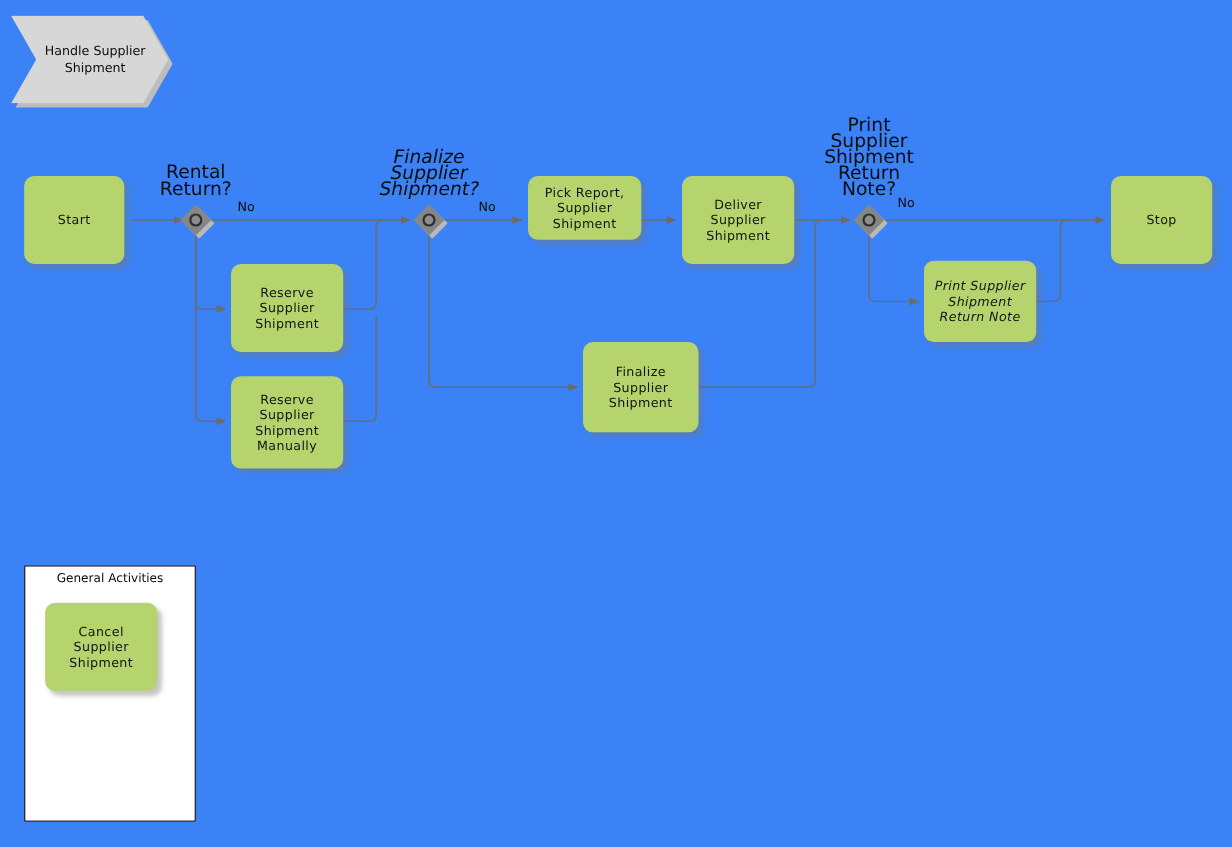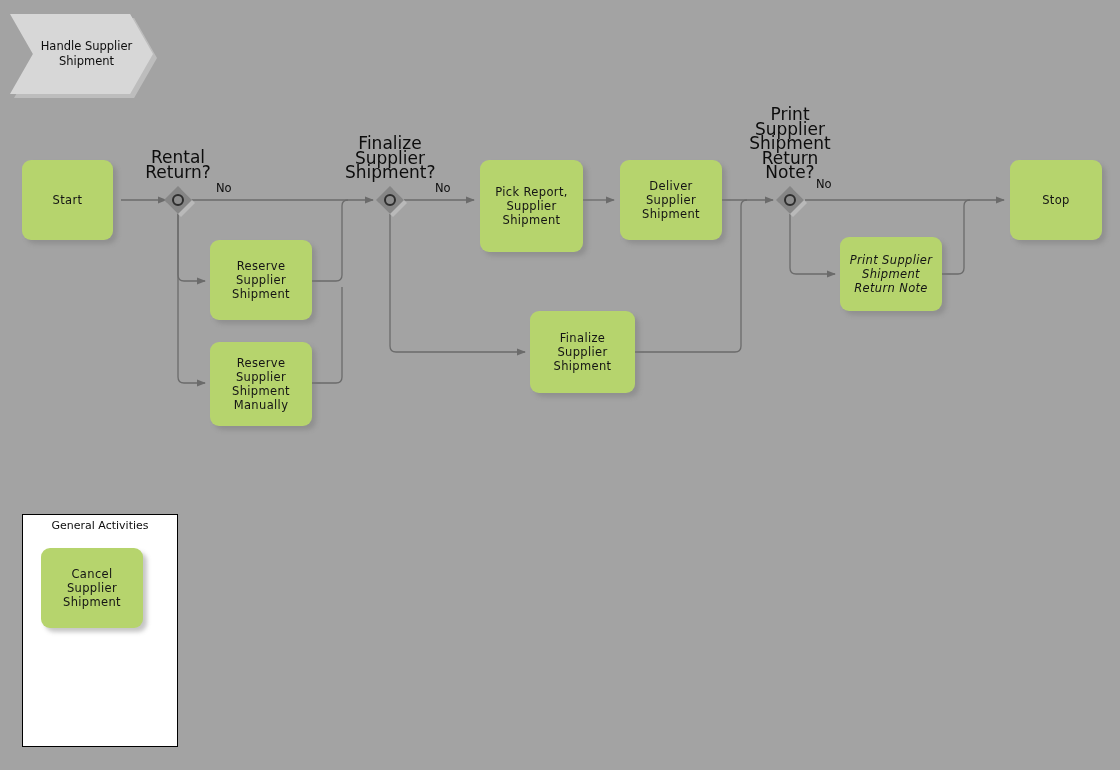--- a/index.html
+++ b/index.html
@@ -7,21 +7,21 @@
     padding: 0;
     background: #ffffff;
   }
   body {
     font-family: "DejaVu Sans", sans-serif;
   }
   #canvas {
     position: relative;
     width: 1120px;
     height: 770px;
-    background: #a3a3a3;
+    background: #3b82f6;
     overflow: hidden;
   }
   svg.edges {
     position: absolute;
     left: 0;
     top: 0;
     width: 1120px;
     height: 770px;
     pointer-events: none;
   }
@@ -209,21 +209,21 @@
 
   <div class="task" style="left:210px; top:240px; width:102px; height:80px;">Reserve
 Supplier
 Shipment</div>
 
   <div class="task" style="left:210px; top:342px; width:102px; height:84px;">Reserve
 Supplier
 Shipment
 Manually</div>
 
-  <div class="task" style="left:480px; top:160px; width:103px; height:92px;">Pick Report,
+  <div class="task" style="left:480px; top:160px; width:103px; height:58px;">Pick Report,
 Supplier
 Shipment</div>
 
   <div class="task" style="left:620px; top:160px; width:102px; height:80px;">Deliver Supplier
 Shipment</div>
 
   <div class="task" style="left:530px; top:311px; width:105px; height:82px;">Finalize Supplier
 Shipment</div>
 
   <div class="task" style="left:840px; top:237px; width:102px; height:74px;font-style:italic;">Print Supplier
@@ -238,21 +238,21 @@
     <div class="ring"></div>
   </div>
   <div class="gw-caption" style="left:133px; top:150px; width:90px;">Rental
 Return?</div>
 
   <div class="gateway" style="left:376px; top:186px;">
     <div class="dshadow"></div>
     <div class="dface"></div>
     <div class="ring"></div>
   </div>
-  <div class="gw-caption" style="left:345px; top:136px; width:90px;">Finalize
+  <div class="gw-caption" style="left:345px; top:136px; width:90px;font-style:italic;">Finalize
 Supplier
 Shipment?</div>
 
   <div class="gateway" style="left:776px; top:186px;">
     <div class="dshadow"></div>
     <div class="dface"></div>
     <div class="ring"></div>
   </div>
   <div class="gw-caption" style="left:745px; top:107px; width:90px;">Print
 Supplier

